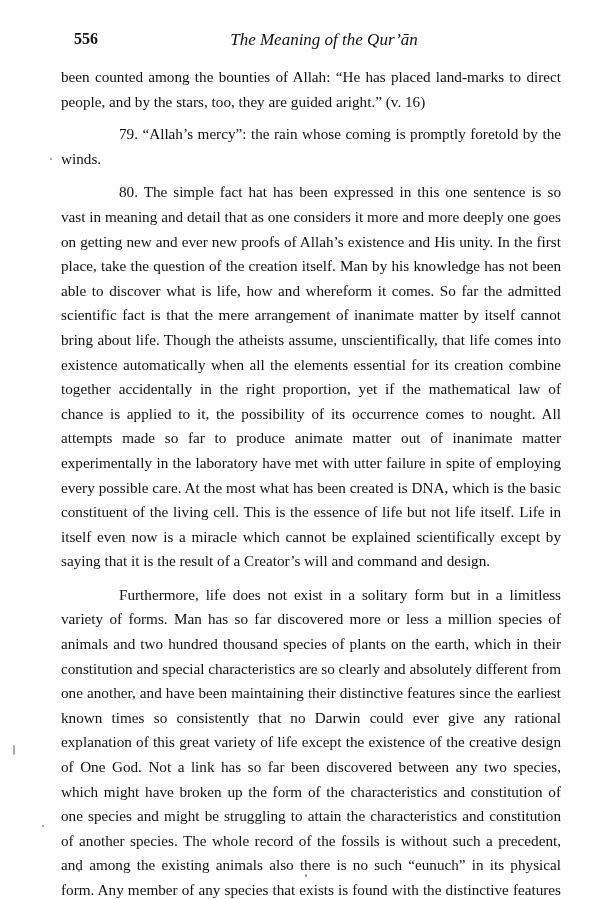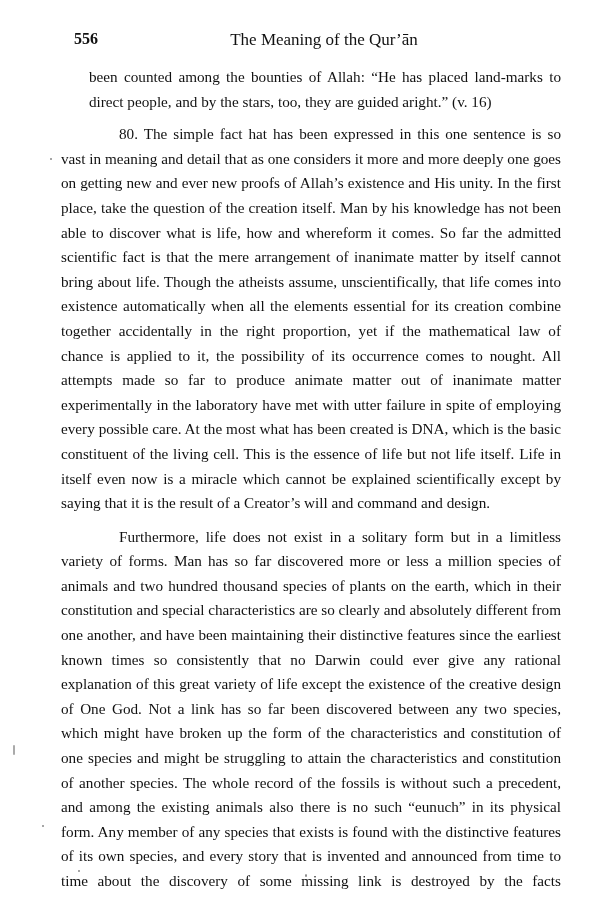--- a/index.html
+++ b/index.html
@@ -35,61 +35,62 @@
       top: 0;
       font-weight: bold;
       font-size: 16px;
     }
     .running-title {
       position: absolute;
       left: 0;
       width: 500px;
       top: 0;
       text-align: center;
+      font-style: italic;
       font-size: 17px;
     }
     .body-text {
       position: absolute;
       top: 65px;
       left: 0;
       width: 500px;
       font-size: 15.2px;
       line-height: 24.6px;
     }
     .body-text p {
       margin: 0 0 9px 0;
       text-align: justify;
       text-align-last: left;
     }
     .body-text p.indent {
       text-indent: 58px;
     }
     .body-text p.first {
       margin-bottom: 8px;
-      margin-left: 28px;
     }
     .specks {
       position: absolute;
       width: 3px;
       height: 3px;
       background: #888;
       border-radius: 50%;
     }
   </style>
 </head>
 <body>
 
 <div class="page">
   <div class="header">
     <span class="page-number">556</span>
     <span class="running-title">The Meaning of the Qur’ān</span>
   </div>
 
   <div class="body-text">
     <p class="first">been counted among the bounties of Allah: “He has placed land-marks to direct people, and by the stars, too, they are guided aright.” (v. 16)</p>
+    <p class="indent">79. “Allah’s mercy”: the rain whose coming is promptly foretold by the winds.</p>
     <p class="indent">80. The simple fact hat has been expressed in this one sentence is so vast in meaning and detail that as one considers it more and more deeply one goes on getting new and ever new proofs of Allah’s existence and His unity. In the first place, take the question of the creation itself. Man by his knowledge has not been able to discover what is life, how and whereform it comes. So far the admitted scientific fact is that the mere arrangement of inanimate matter by itself cannot bring about life. Though the atheists assume, unscientifically, that life comes into existence automatically when all the elements essential for its creation combine together accidentally in the right proportion, yet if the mathematical law of chance is applied to it, the possibility of its occurrence comes to nought. All attempts made so far to produce animate matter out of inanimate matter experimentally in the laboratory have met with utter failure in spite of employing every possible care. At the most what has been created is DNA, which is the basic constituent of the living cell. This is the essence of life but not life itself. Life in itself even now is a miracle which cannot be explained scientifically except by saying that it is the result of a Creator’s will and command and design.</p>
     <p class="indent">Furthermore, life does not exist in a solitary form but in a limitless variety of forms. Man has so far discovered more or less a million species of animals and two hundred thousand species of plants on the earth, which in their constitution and special characteristics are so clearly and absolutely different from one another, and have been maintaining their distinctive features since the earliest known times so consistently that no Darwin could ever give any rational explanation of this great variety of life except the existence of the creative design of One God. Not a link has so far been discovered between any two species, which might have broken up the form of the characteristics and constitution of one species and might be struggling to attain the characteristics and constitution of another species. The whole record of the fossils is without such a precedent, and among the existing animals also there is no such “eunuch” in its physical form. Any member of any species that exists is found with the distinctive features of its own species, and every story that is invented and announced from time to time about the discovery of some missing link is destroyed by the facts themselves. Therefore, the inevitable fact is that it is the All-Wise Designer, the Planner of creation, its Enforcer and its Fashioner, Who has endowed life with all its countless different forms.</p>
 
   </div>
 </div>
 
 <span class="specks" style="left:50px; top:158px; width:2px; height:2px;"></span>
 <span class="specks" style="left:13px; top:745px; width:2px; height:10px; border-radius:1px; background:#aaa;"></span>
 <span class="specks" style="left:42px; top:825px; width:2px; height:2px;"></span>
 <span class="specks" style="left:305px; top:874px; width:2px; height:3px;"></span>

